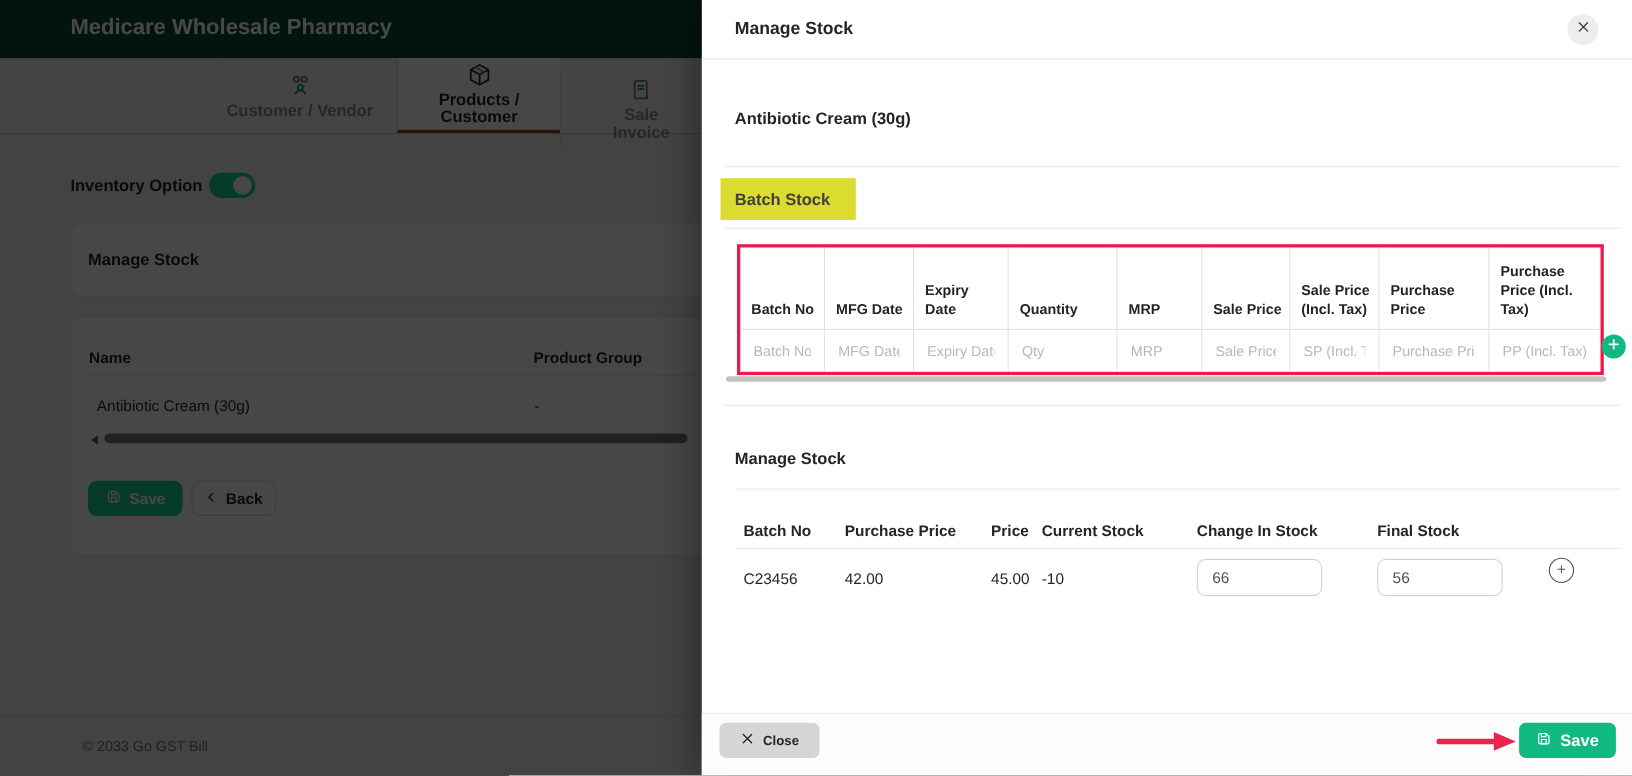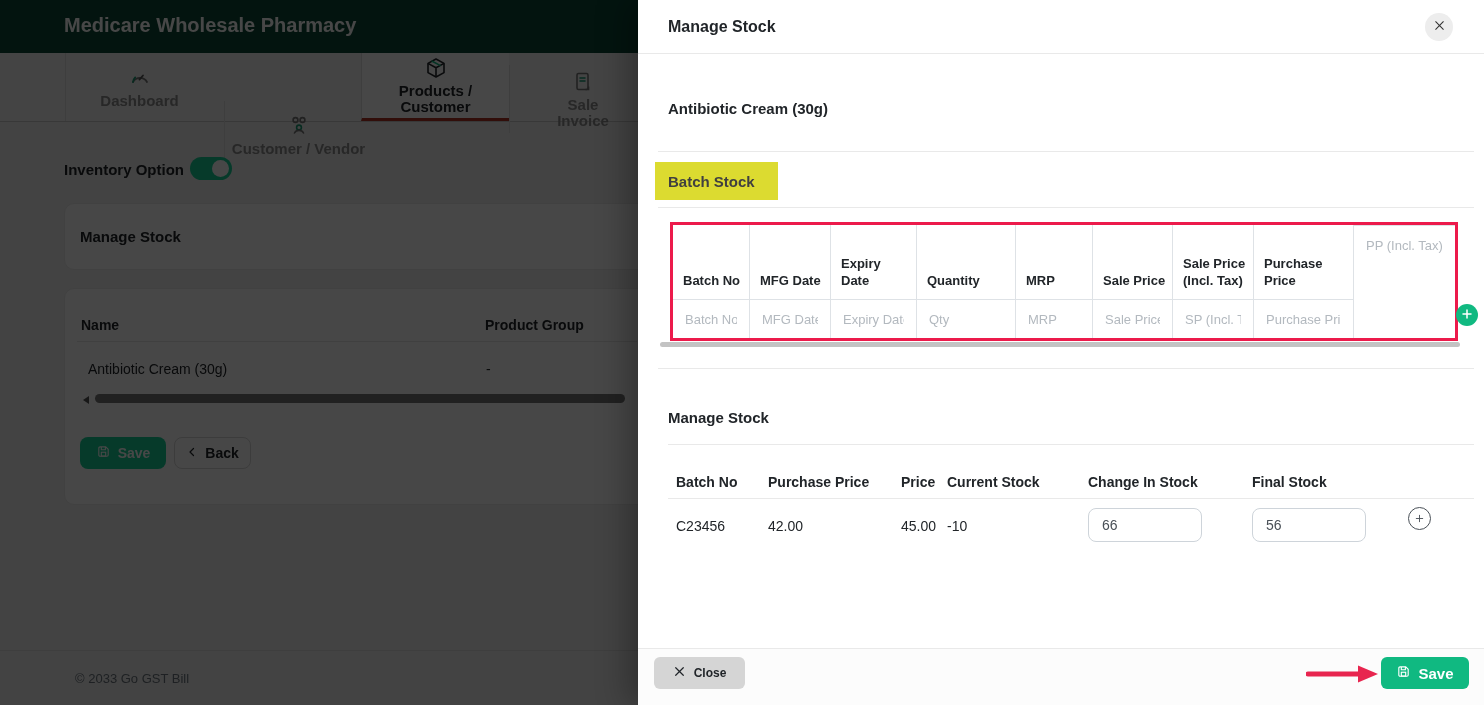--- a/index.html
+++ b/index.html
@@ -7,21 +7,21 @@
          font-family:"Liberation Sans",sans-serif;background:#f0f0f0;}
   .abs{position:absolute;}
 
   
   .app-header{left:0;top:0;width:100%;height:53px;background:#0e4a36;}
   .app-title{left:64px;top:14px;font-size:20px;font-weight:700;color:#ffffff;}
   .tabbar{left:0;top:53px;width:100%;height:69px;background:#f3f3f3;border-bottom:1px solid #c9c9c9;box-sizing:border-box;}
   .tab{position:absolute;top:0;width:148px;height:68px;border-left:1px solid #dedede;
        display:flex;flex-direction:column;align-items:center;justify-content:center;gap:3px;
        color:#8d8d8d;font-size:15px;font-weight:600;text-align:center;box-sizing:border-box;cursor:pointer;}
-  .tab.t0{left:65px;} .tab.t1{left:224px;margin-top:48px;} .tab.t2{left:361px;} .tab.t3{left:509px;border-right:1px solid #dedede;margin-top:12px;}
+  .tab.t0{left:65px;} .tab.t1{left:198px;} .tab.t2{left:361px;} .tab.t3{left:509px;border-right:1px solid #dedede;margin-top:12px;}
   .tab.active{background:#ffffff;color:#212529;border-bottom:3px solid #b03324;}
   .tab .tlabel{line-height:1.05;}
   .tab.t3 .tlabel{max-width:62px;}
   .tab svg{display:block;}
 
   .inv-label{left:64px;top:161px;font-size:15px;font-weight:600;color:#212529;}
   .toggle{left:190px;top:157px;width:42px;height:23px;border-radius:12px;background:#17cf96;cursor:pointer;}
   .toggle .knob{position:absolute;right:3px;top:3px;width:17px;height:17px;border-radius:50%;background:#ffffff;}
 
   .card{background:#ffffff;border:1px solid #e8e8e8;border-radius:10px;box-sizing:border-box;}
@@ -105,30 +105,20 @@
 </head>
 <body>
 
 <div class="stage">
 
   <div class="abs app-header">
     <div class="abs app-title">Medicare Wholesale Pharmacy</div>
   </div>
 
   <div class="abs tabbar">
-    <div class="tab t0">
-      <span>
-        <svg width="24" height="24" viewBox="0 0 24 24" fill="none">
-            <path d="M5 16a8 8 0 0 1 14 0" stroke="#777" stroke-width="1.8" stroke-linecap="round"></path>
-            <path d="M5 16a8 8 0 0 1 2.2-4.6" stroke="#1a9c74" stroke-width="1.8" stroke-linecap="round"></path>
-            <path d="M11.4 13.6 15 9.5" stroke="#555" stroke-width="1.8" stroke-linecap="round"></path>
-          </svg>
-      </span>
-      <span class="tlabel">Dashboard</span>
-    </div>
     <div class="tab t1">
       <span>
         <svg width="24" height="24" viewBox="0 0 24 24" fill="none">
             <circle cx="8.5" cy="6" r="2.4" stroke="#777" stroke-width="1.6"></circle>
             <circle cx="15.5" cy="6" r="2.4" stroke="#777" stroke-width="1.6"></circle>
             <circle cx="12" cy="13.5" r="2.4" stroke="#1a9c74" stroke-width="1.6"></circle>
             <path d="M7.5 19c.8-1.6 2.5-2.6 4.5-2.6s3.7 1 4.5 2.6" stroke="#777" stroke-width="1.6" stroke-linecap="round"></path>
           </svg>
       </span>
       <span class="tlabel">Customer / Vendor</span>
@@ -243,20 +233,21 @@
       </div>
       <div class="bcol c6">
         <div class="bhead">Sale Price (Incl. Tax)</div>
         <div class="bfield"><input placeholder="SP (Incl. Tax)" style=""></div>
       </div>
       <div class="bcol c7">
         <div class="bhead">Purchase Price</div>
         <div class="bfield"><input placeholder="Purchase Price" style=""></div>
       </div>
       <div class="bcol c8">
+        <div class="bhead">Purchase Price (Incl. Tax)</div>
         <div class="bfield"><input placeholder="PP (Incl. Tax)" style=""></div>
       </div>
     </div>
     <div class="m-abs add-batch">
       <span>
         <svg width="12" height="12" viewBox="0 0 24 24" fill="none">
             <path d="M12 4v16M4 12h16" stroke="#fff" stroke-width="3" stroke-linecap="round"></path>
           </svg>
       </span>
     </div>

